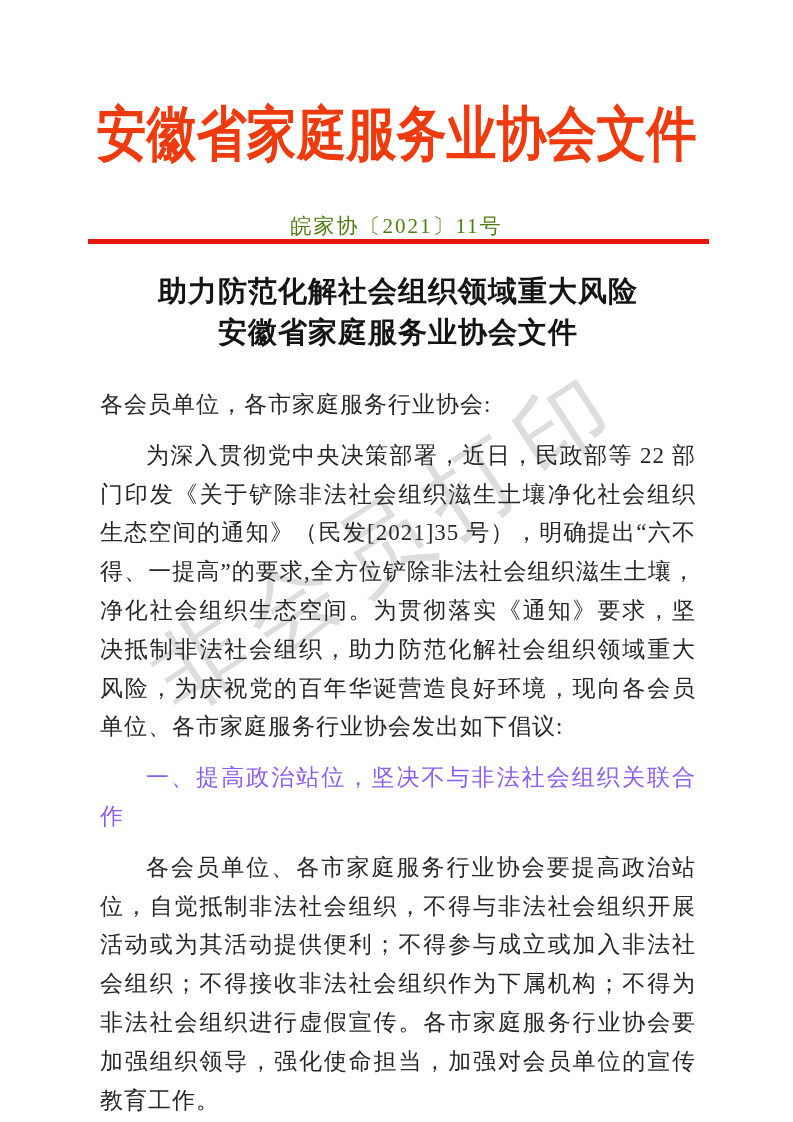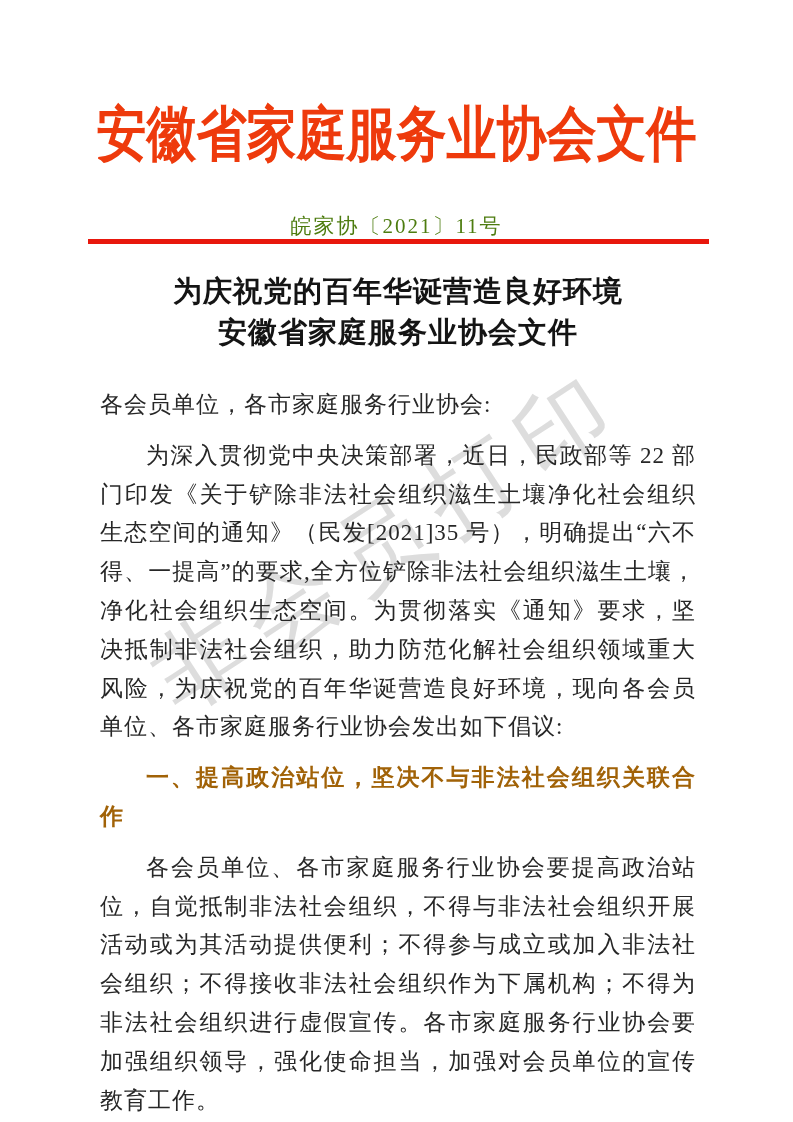--- a/index.html
+++ b/index.html
@@ -92,41 +92,41 @@
     letter-spacing: 1px;
     text-align: justify;
   }
   .body-text p {
     margin: 12px;
   }
   .indent {
     text-indent: 2em;
   }
   .section-heading {
-    font-weight: bold;
-    color: #a16207;
+    font-weight: normal;
+    color: #8b5cf6;
   }
 </style>
 </head>
 <body>
 
 <div class="page">
 
   <div class="watermark">非会员打印</div>
 
   <div class="content">
 
     <div class="org-title">安徽省家庭服务业协会文件</div>
 
     <div class="doc-number">皖家协〔2021〕11号</div>
 
     <div class="red-rule"></div>
 
     <h1 class="doc-title">
-      <span>为庆祝党的百年华诞营造良好环境</span><br>
+      <span>助力防范化解社会组织领域重大风险</span><br>
       <span>安徽省家庭服务业协会文件</span>
     </h1>
 
     <div class="body-text">
       <p>各会员单位，各市家庭服务行业协会:</p>
       <p class="indent">为深入贯彻党中央决策部署，近日，民政部等 22 部门印发《关于铲除非法社会组织滋生土壤净化社会组织生态空间的通知》（民发[2021]35 号），明确提出“六不得、一提高”的要求,全方位铲除非法社会组织滋生土壤，净化社会组织生态空间。为贯彻落实《通知》要求，坚决抵制非法社会组织，助力防范化解社会组织领域重大风险，为庆祝党的百年华诞营造良好环境，现向各会员单位、各市家庭服务行业协会发出如下倡议:</p>
       <p class="indent section-heading">一、提高政治站位，坚决不与非法社会组织关联合作</p>
       <p class="indent">各会员单位、各市家庭服务行业协会要提高政治站位，自觉抵制非法社会组织，不得与非法社会组织开展活动或为其活动提供便利；不得参与成立或加入非法社会组织；不得接收非法社会组织作为下属机构；不得为非法社会组织进行虚假宣传。各市家庭服务行业协会要加强组织领导，强化使命担当，加强对会员单位的宣传教育工作。</p>
     </div>
 

